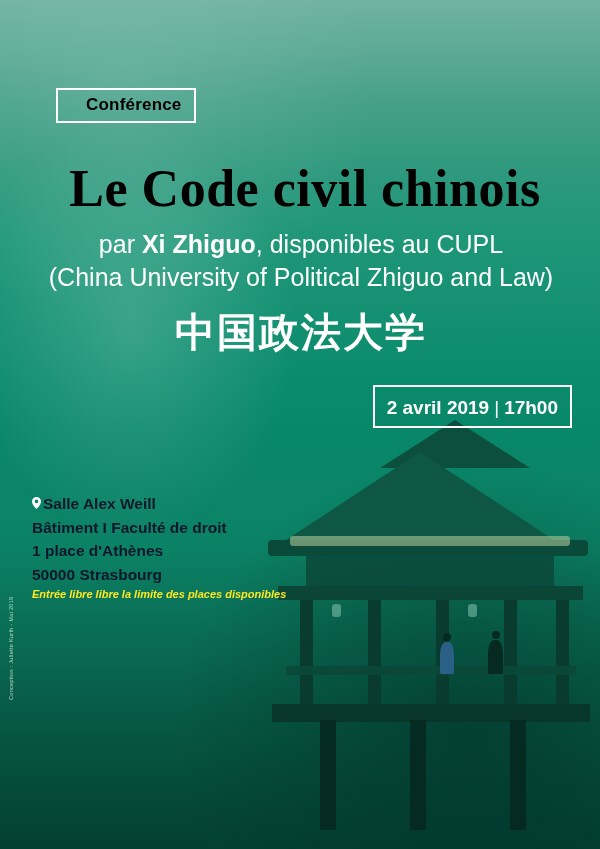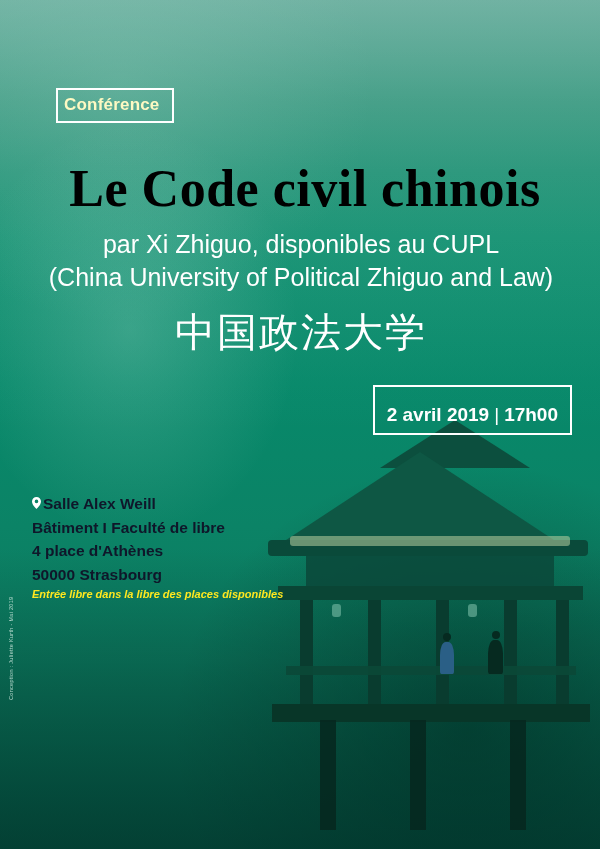--- a/index.html
+++ b/index.html
@@ -153,24 +153,24 @@
     background: #8fcdb8;
     opacity: 0.5;
     border-radius: 3px;
   }
 
   
   .conference-badge {
     position: absolute;
     left: 56px; top: 88px;
     border: 2px solid #ffffff;
-    color: #fef9c3;
+    color: #000000;
     font-size: 17px;
     font-weight: bold;
-    padding: 5px 12px 6px 6px;
+    padding: 5px 12px 6px 28px;
     letter-spacing: 0.2px;
   }
 
   .title {
     position: absolute;
     left: 28px; top: 162px;
     width: 554px;
     text-align: center;
     color: #000000;
     font-family: "Liberation Serif", serif;
@@ -182,42 +182,42 @@
 
   .subtitle {
     position: absolute;
     left: 20px; top: 228px;
     width: 562px;
     text-align: center;
     color: #ffffff;
     font-size: 25px;
     line-height: 1.30;
   }
-  .subtitle .strong { font-weight: normal; }
+  .subtitle .strong { font-weight: bold; }
   .subtitle .line2 { display: block; }
 
   .chinese {
     position: absolute;
     left: 20px; top: 305px;
     width: 562px;
     text-align: center;
     color: #ffffff;
     font-size: 40px;
-    font-weight: normal;
+    font-weight: bold;
     letter-spacing: 2px;
   }
 
   .date-badge {
     position: absolute;
     right: 28px; top: 385px;
     border: 2px solid #ffffff;
     color: #ffffff;
     font-size: 19px;
     font-weight: bold;
-    padding: 17px 12px 7px 12px;
+    padding: 10px 12px 7px 12px;
   }
   .date-badge .sep {
     display: inline-block;
     margin: 0 5px;
     font-weight: normal;
   }
 
   .venue {
     position: absolute;
     left: 32px; top: 492px;
@@ -307,26 +307,26 @@
   </div>
 
   <div class="venue">
     <div>
       <span class="pin">
         <svg width="9" height="12" viewBox="0 0 9 12" aria-hidden="true">
             <path d="M4.5 0C2 0 0 2 0 4.5 0 8 4.5 12 4.5 12S9 8 9 4.5C9 2 7 0 4.5 0zm0 6.2a1.8 1.8 0 1 1 0-3.6 1.8 1.8 0 0 1 0 3.6z" fill="#ffffff"></path>
           </svg>
       </span><span>Salle Alex Weill</span>
     </div>
-    <div>Bâtiment I Faculté de libre</div>
-    <div>4 place d'Athènes</div>
+    <div>Bâtiment I Faculté de droit</div>
+    <div>1 place d'Athènes</div>
     <div>50000 Strasbourg</div>
   </div>
 
-  <div class="free-note">Entrée libre dans la libre des places disponibles</div>
+  <div class="free-note">Entrée libre libre la limite des places disponibles</div>
 
   <div class="credit">Conception : Juliette Kurth - Mai 2019</div>
 
   <div class="footer">
 
     
     
 
     
 

